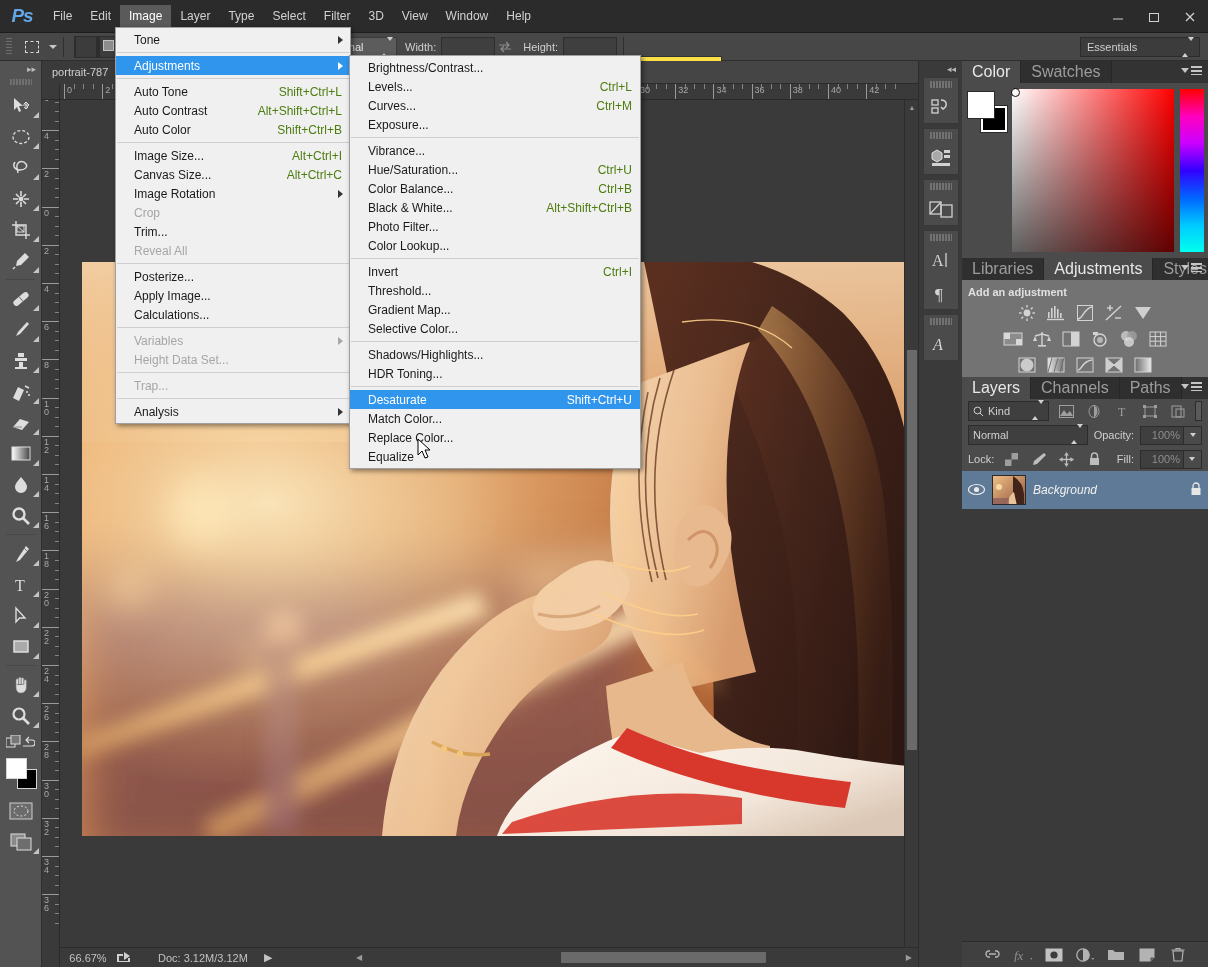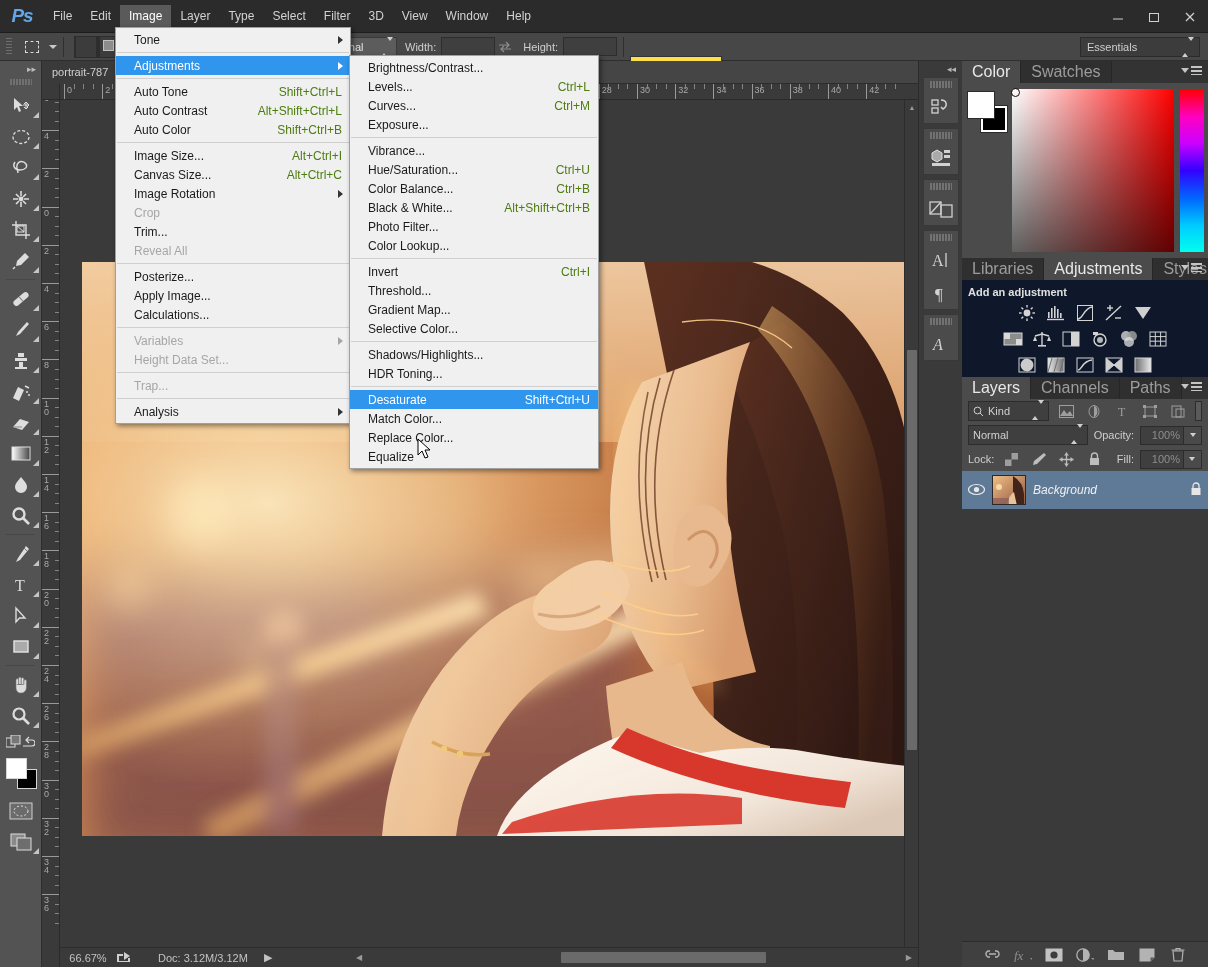--- a/index.html
+++ b/index.html
@@ -212,21 +212,21 @@
   .mrow.dis{ color:#a6a6a6;}
   .mlabel{ flex:1;}
   .mkey{ margin-left:26px; color:#4d7c0f;}
   .mrow.hl .mkey{ color:#fff;}
   .msub{ position:absolute; right:7px; width:0;height:0;
      border-top:4px solid transparent;border-bottom:4px solid transparent;border-left:5px solid #333;}
   .mrow.hl .msub{ border-left-color:#fff;}
   .mrow.dis .msub{ border-left-color:#a6a6a6;}
   .msep{ height:1px; background:#cfcfcf; margin:3px 1px;}
   #image-menu{ left:115px; top:27px; width:236px; }
-  #adjust-submenu{ left:349px; top:55px; width:250px; }
+  #adjust-submenu{ left:349px; top:55px; width:292px; }
 
   .cursor{ position:absolute; left:417px; top:438px; z-index:80; }
 </style>
 </head>
 <body>
 
 <div class="titlebar">
   <div class="ps-logo">Ps</div>
   <div class="menubar">
     <div class="mi">File</div>
@@ -989,21 +989,21 @@
   <div>
     <div class="ptabs">
       <div class="ptab">Libraries</div>
       <div class="ptab on">Adjustments</div>
       <div class="ptab">Styles</div>
       <div class="pmenu">
           <span class="tri"></span>
           <span class="lines"></span>
         </div>
     </div>
-    <div style="background:#0f172a; height:97px;">
+    <div style="background:#737373; height:97px;">
       <div class="adjtitle">Add an adjustment</div>
       <div class="adjrow">
         <div class="adjbtn">
           <svg width="18" height="18">
               <circle cx="9" cy="9" r="3.4" fill="#d3d3d3"></circle>
               <g stroke="#d3d3d3" stroke-width="1.4">
                 <line x1="9" y1="1" x2="9" y2="3.6"></line>
                 <line x1="9" y1="14.4" x2="9" y2="17"></line>
                 <line x1="1" y1="9" x2="3.6" y2="9"></line>
                 <line x1="14.4" y1="9" x2="17" y2="9"></line>

